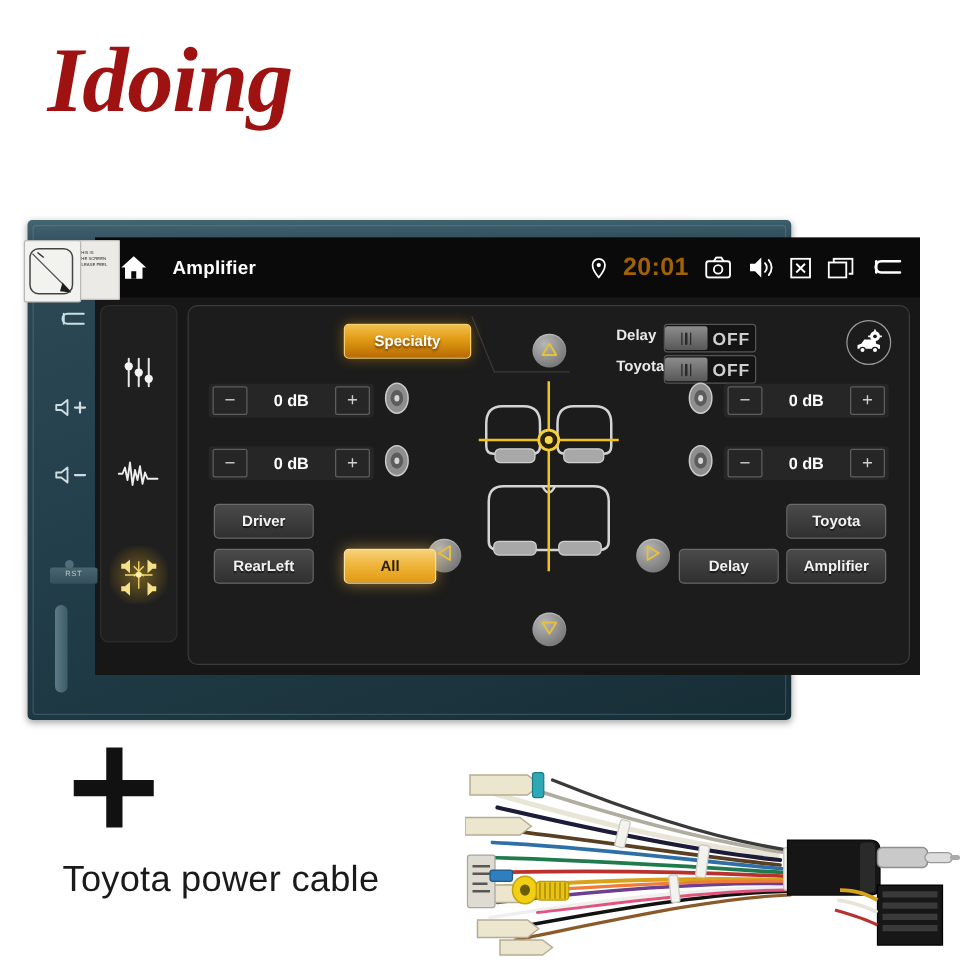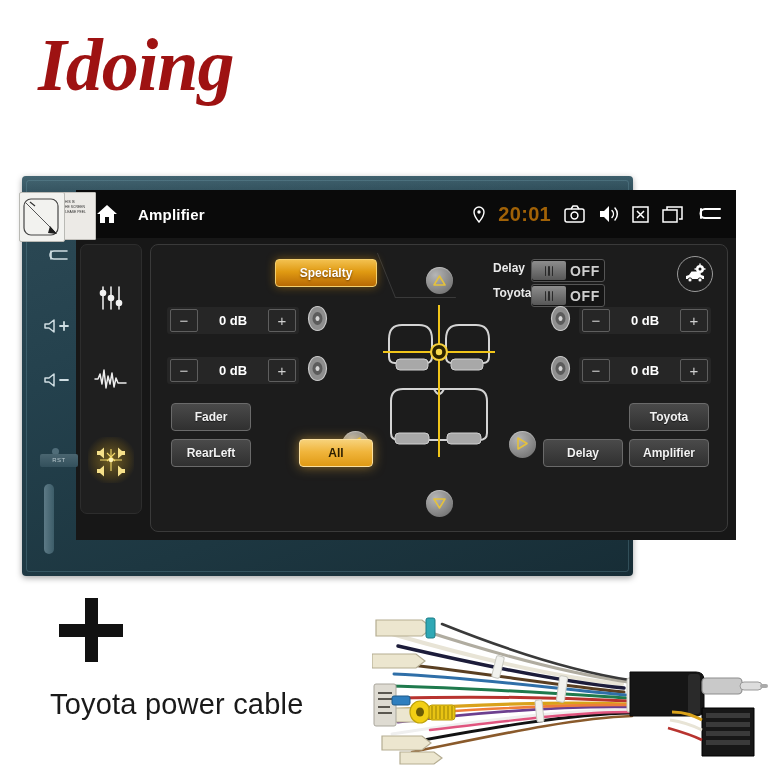--- a/index.html
+++ b/index.html
@@ -128,21 +128,21 @@
   #ar-left{left:191px;top:186px;}
   #ar-right{right:191px;top:186px;}
 
   
   .preset{position:absolute;height:26px;width:78px;border-radius:4px;font-size:12px;
         font-weight:bold;display:flex;align-items:center;justify-content:center;
         background:linear-gradient(180deg,#4a4a4a,#303030);border:1px solid #6a6a6a;
         color:#f2f2f2;text-shadow:0 1px 1px rgba(0,0,0,.6);}
   .preset.gold{background:linear-gradient(180deg,#f7d27a 0%,#f0b53c 45%,#e09a14 100%);
         border:1px solid #fbe0a0;color:#2a1d00;text-shadow:none;
-        box-shadow:0 0 12px rgba(240,181,60,.55);margin-left:24px;}
+        box-shadow:0 0 12px rgba(240,181,60,.55);}
   #p-driver{left:20px;top:158px;} #p-rearleft{left:20px;top:194px;}
   #p-all{left:124px;top:194px;width:72px;}
   #p-copilot{right:18px;top:158px;} #p-rearright{right:18px;top:194px;}
   #p-user{right:104px;top:194px;}
 
   
   #plus{position:absolute;left:59px;top:598px;width:64px;height:64px;}
   #plus:before,#plus:after{content:"";position:absolute;background:#111;}
   #plus:before{left:0;top:26px;width:64px;height:13px;}
   #plus:after{left:26px;top:0;width:13px;height:64px;}
@@ -431,21 +431,21 @@
           </span>
         </div>
         <div class="arrowbtn" id="ar-right">
           <span>
             <svg width="11" height="13" viewBox="0 0 11 13">
                 <path d="M10 6.5 L1 1 V12 Z" fill="none" stroke="#e4c13d" stroke-width="1.6" stroke-linejoin="round"></path>
               </svg>
           </span>
         </div>
 
-        <div class="preset" id="p-driver">Fader</div>
+        <div class="preset" id="p-driver">Driver</div>
         <div class="preset" id="p-rearleft">RearLeft</div>
         <div class="preset gold" id="p-all">All</div>
         <div class="preset" id="p-copilot">Toyota</div>
         <div class="preset" id="p-user">Delay</div>
         <div class="preset" id="p-rearright">Amplifier</div>
       </div>
     </div>
   </div>
 </div>
 

